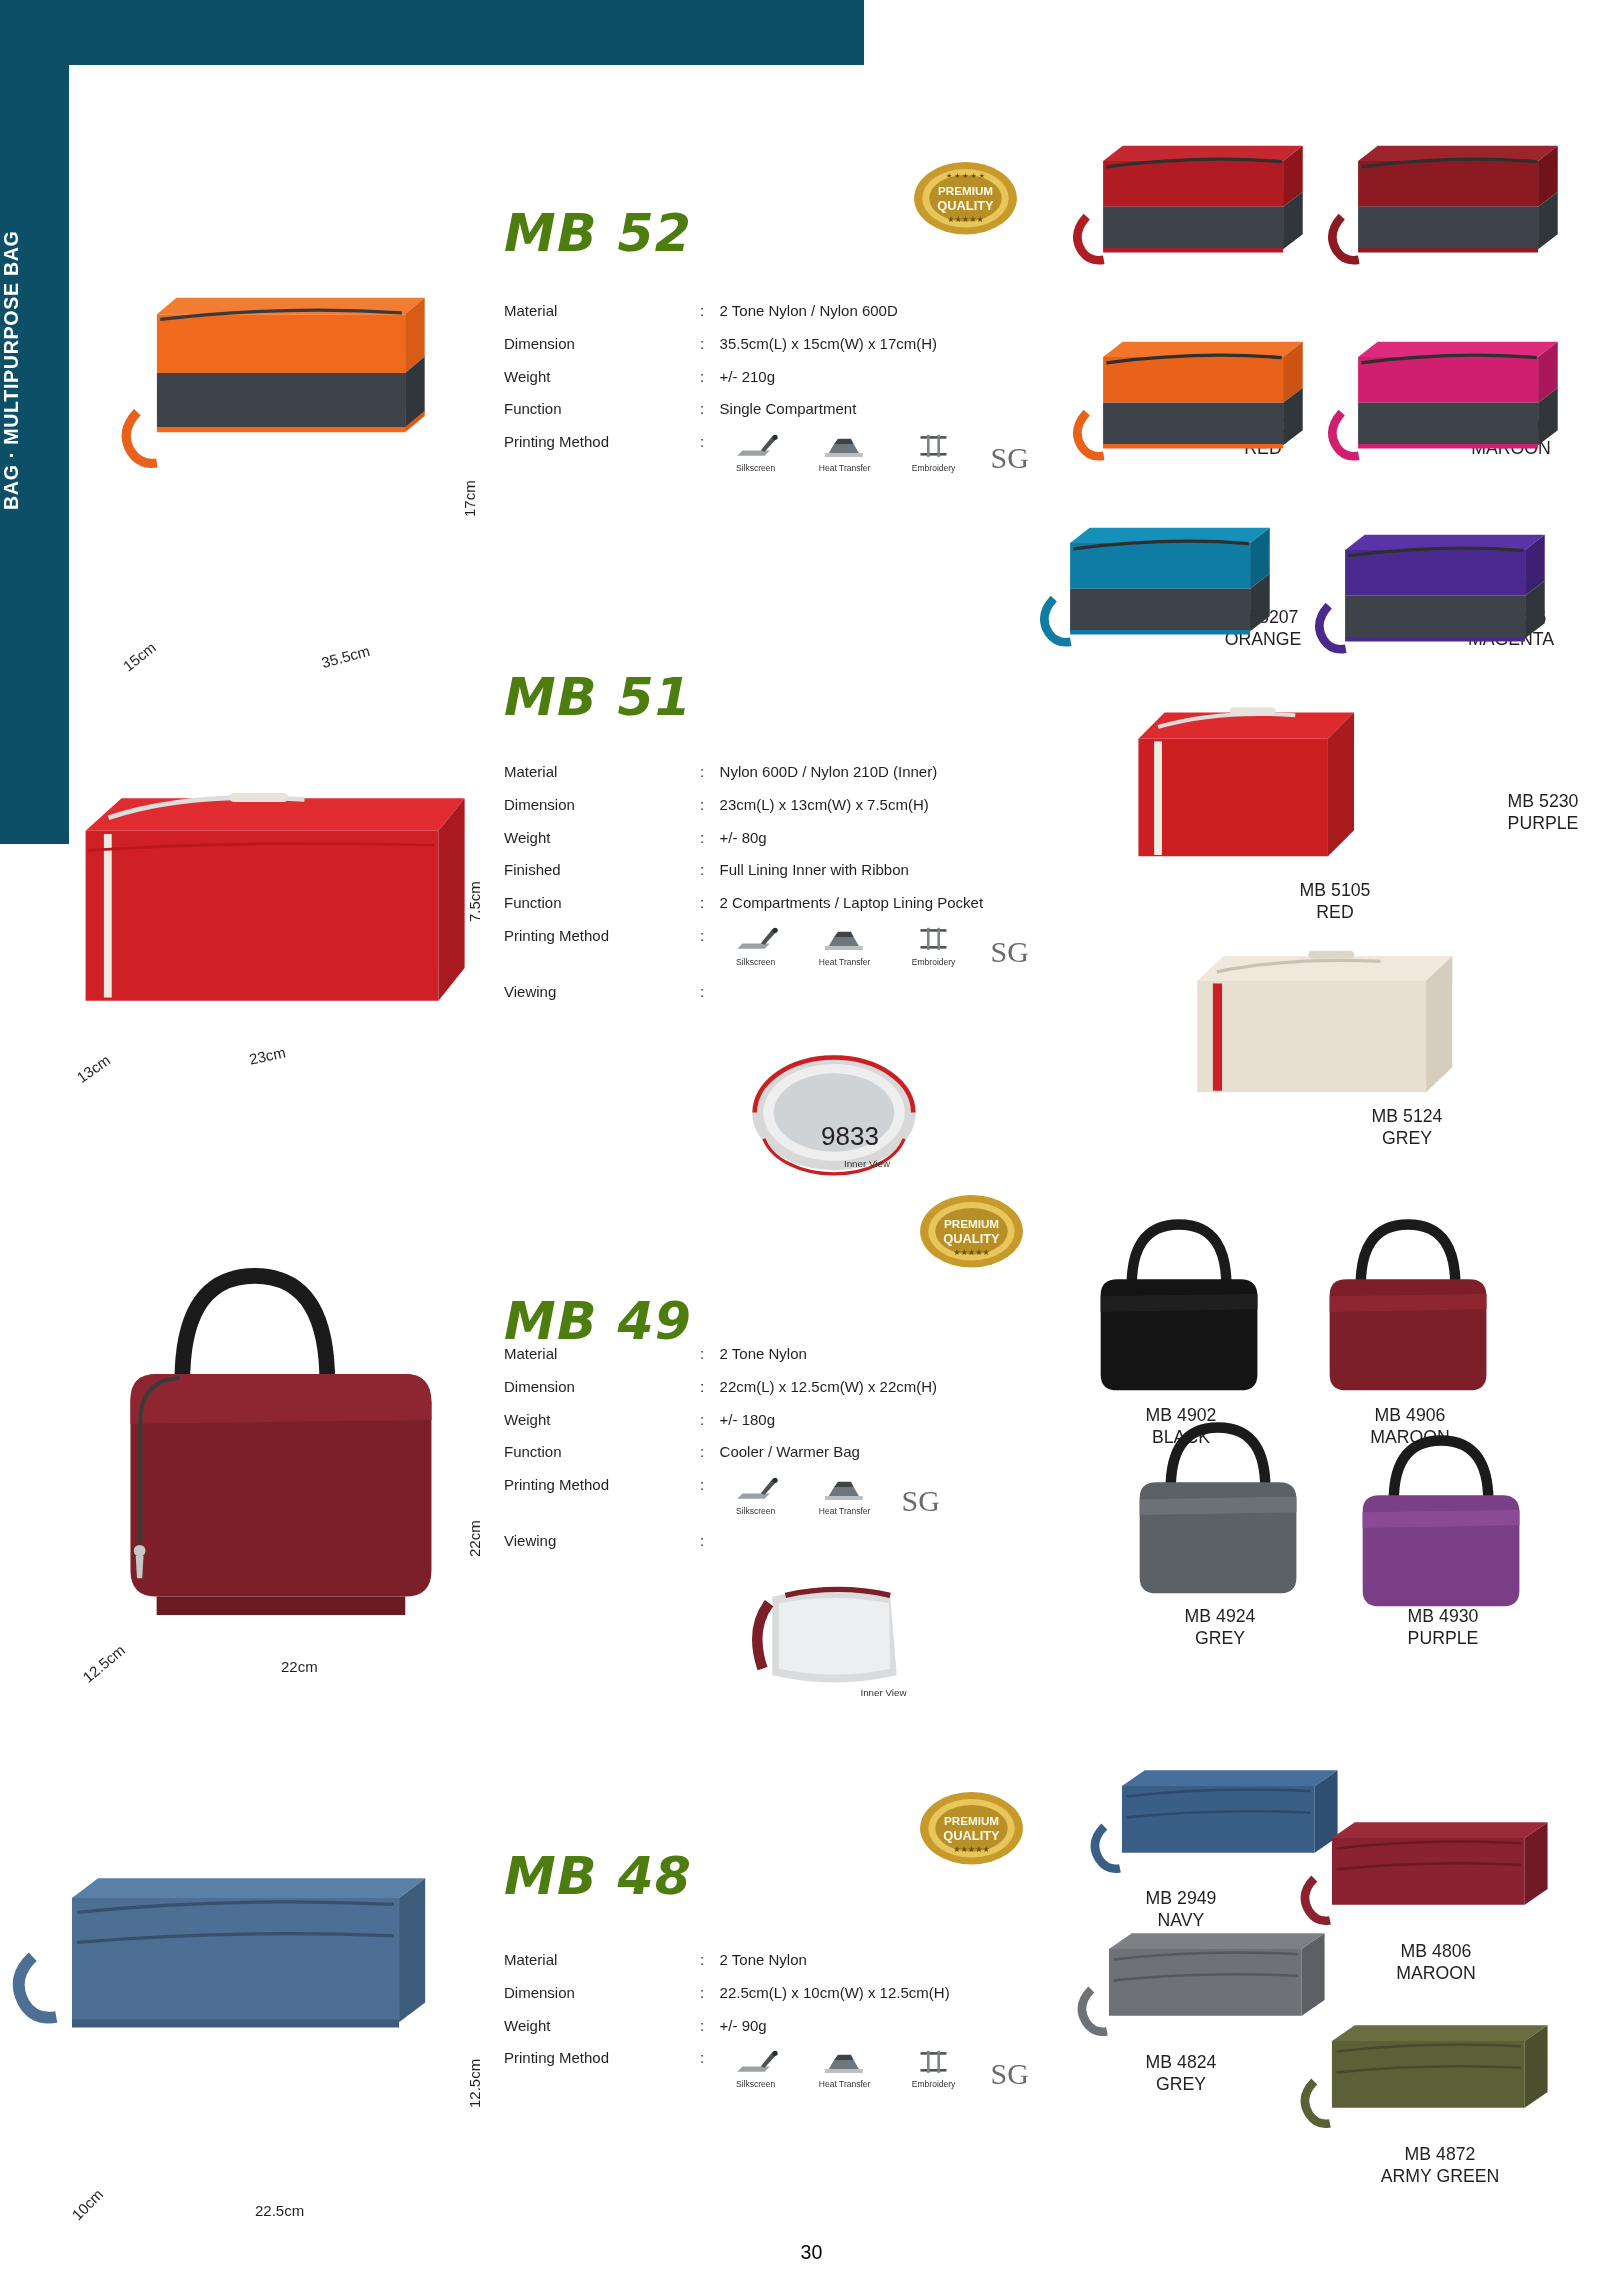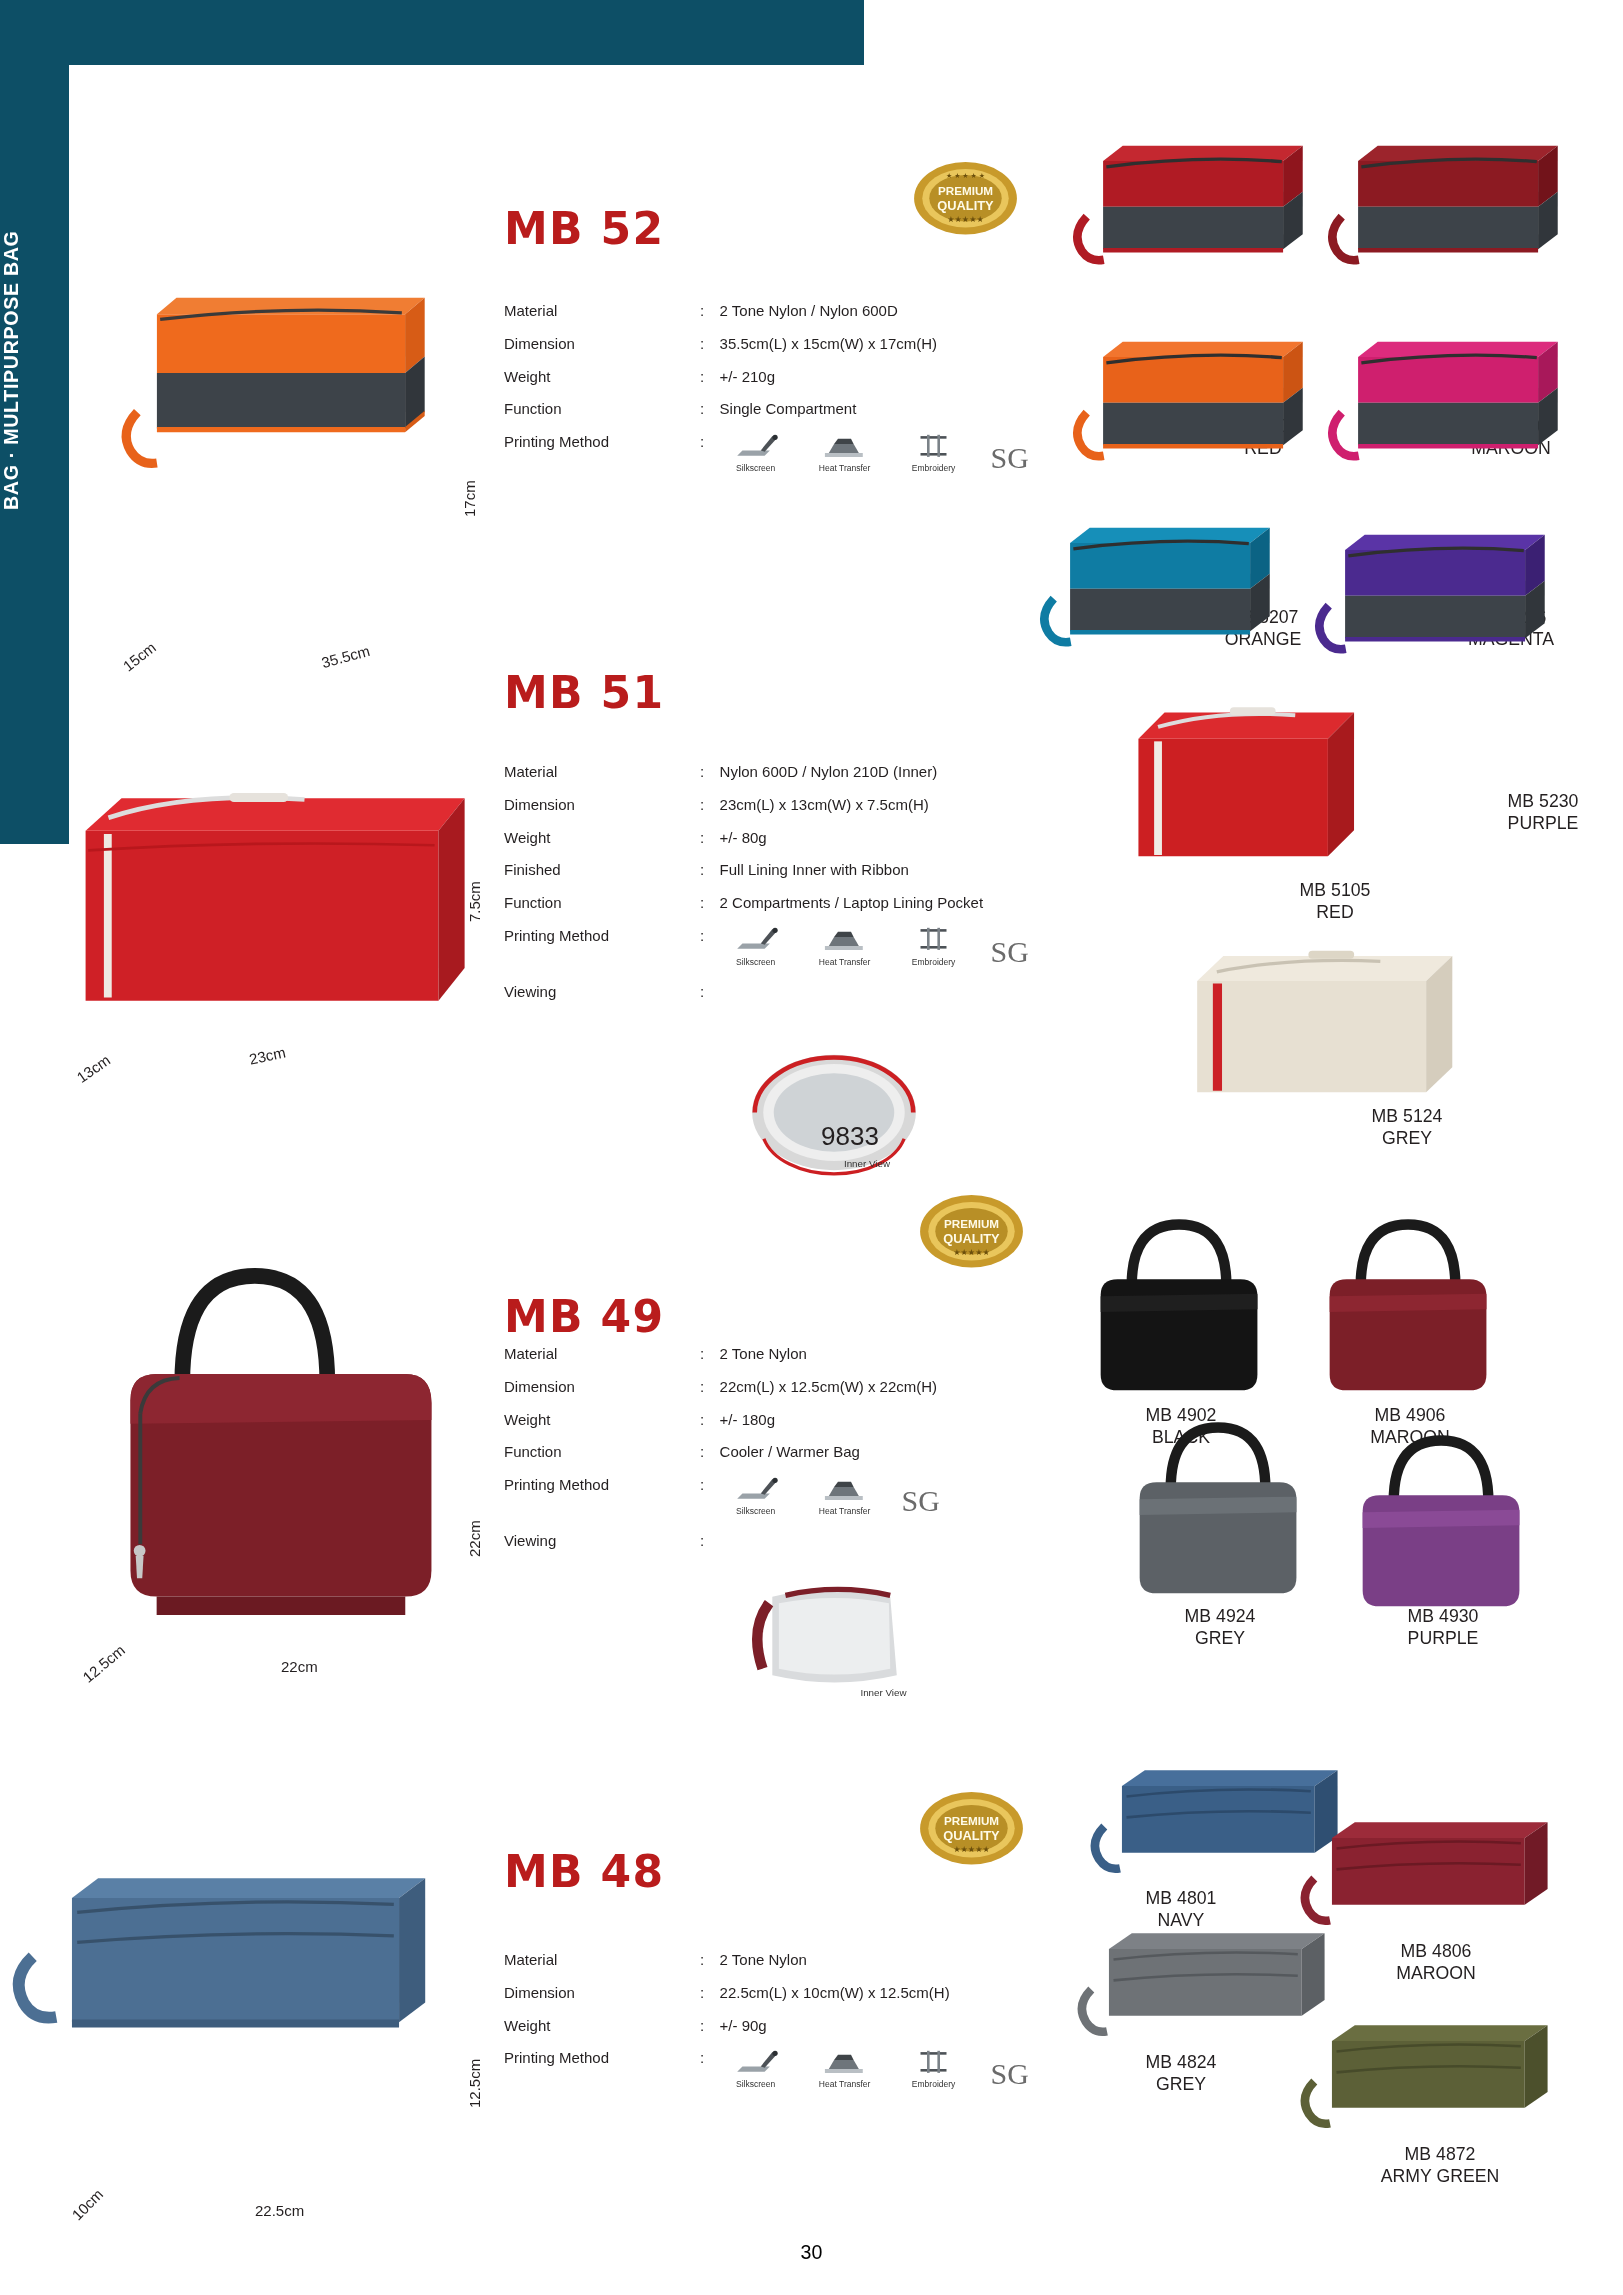--- a/index.html
+++ b/index.html
@@ -30,23 +30,24 @@
     transform: rotate(180deg);
     display:flex; align-items:flex-start; justify-content:flex-start;
     padding-top:6.5px;
     font-family:"Liberation Sans", sans-serif;
   }
 
   
   .product { position:absolute; }
 
   .ptitle {
-    font-size:44px; color:#b91c1c; font-weight:bold;
+    font-size:52px; color:#4d7c0f; font-weight:bold;
     letter-spacing:1.3px;
     font-family:"DejaVu Sans", sans-serif;
+    font-style:italic;
   }
 
   .spec-table { margin-top:14.4px; font-size:15px; }
   .spec-row { display:flex; align-items:flex-start; margin-bottom:15.7px; }
   .spec-key { width:196px; color:#231f20; }
   .spec-colon { width:19.6px; }
   .spec-val { color:#231f20; }
 
   
   .pm-icons { display:flex; align-items:flex-end; gap:17px; margin-top:-2.6px; }
@@ -662,21 +663,21 @@
     <svg width="281" height="131" viewBox="0 0 430 200">
       <path d="M28 100 q-24 24 -8 50 q12 18 32 14" stroke="#3a5f87" stroke-width="13" fill="none"></path>
       <path d="M55 38 L350 38 L350 140 L55 140 Z" fill="#3a5f87"></path>
       <path d="M55 38 L90 14 L385 14 L350 38 Z" fill="#476f9b"></path>
       <path d="M350 38 L385 14 L385 116 L350 140 Z" fill="#2f4f72"></path>
       <path d="M62 54 q140 -16 282 -8" stroke="#2c4a6b" stroke-width="4" fill="none"></path>
       <path d="M62 86 q140 -14 282 -7" stroke="#2c4a6b" stroke-width="4" fill="none"></path>
     </svg>
   </div>
   <div class="cap" style="left:1073px; top:160px; width:216px;">
-    <span>MB 4801</span><br>
+    <span>MB 2949</span><br>
     <span>NAVY</span>
   </div>
 
   <div style="position:absolute; left:1296px; top:85px; width:281px; height:131px;">
     <svg width="281" height="131" viewBox="0 0 430 200">
       <path d="M28 100 q-24 24 -8 50 q12 18 32 14" stroke="#8a2230" stroke-width="13" fill="none"></path>
       <path d="M55 38 L350 38 L350 140 L55 140 Z" fill="#8a2230"></path>
       <path d="M55 38 L90 14 L385 14 L350 38 Z" fill="#9c2b3a"></path>
       <path d="M350 38 L385 14 L385 116 L350 140 Z" fill="#711a26"></path>
       <path d="M62 54 q140 -16 282 -8" stroke="#6b1923" stroke-width="4" fill="none"></path>

